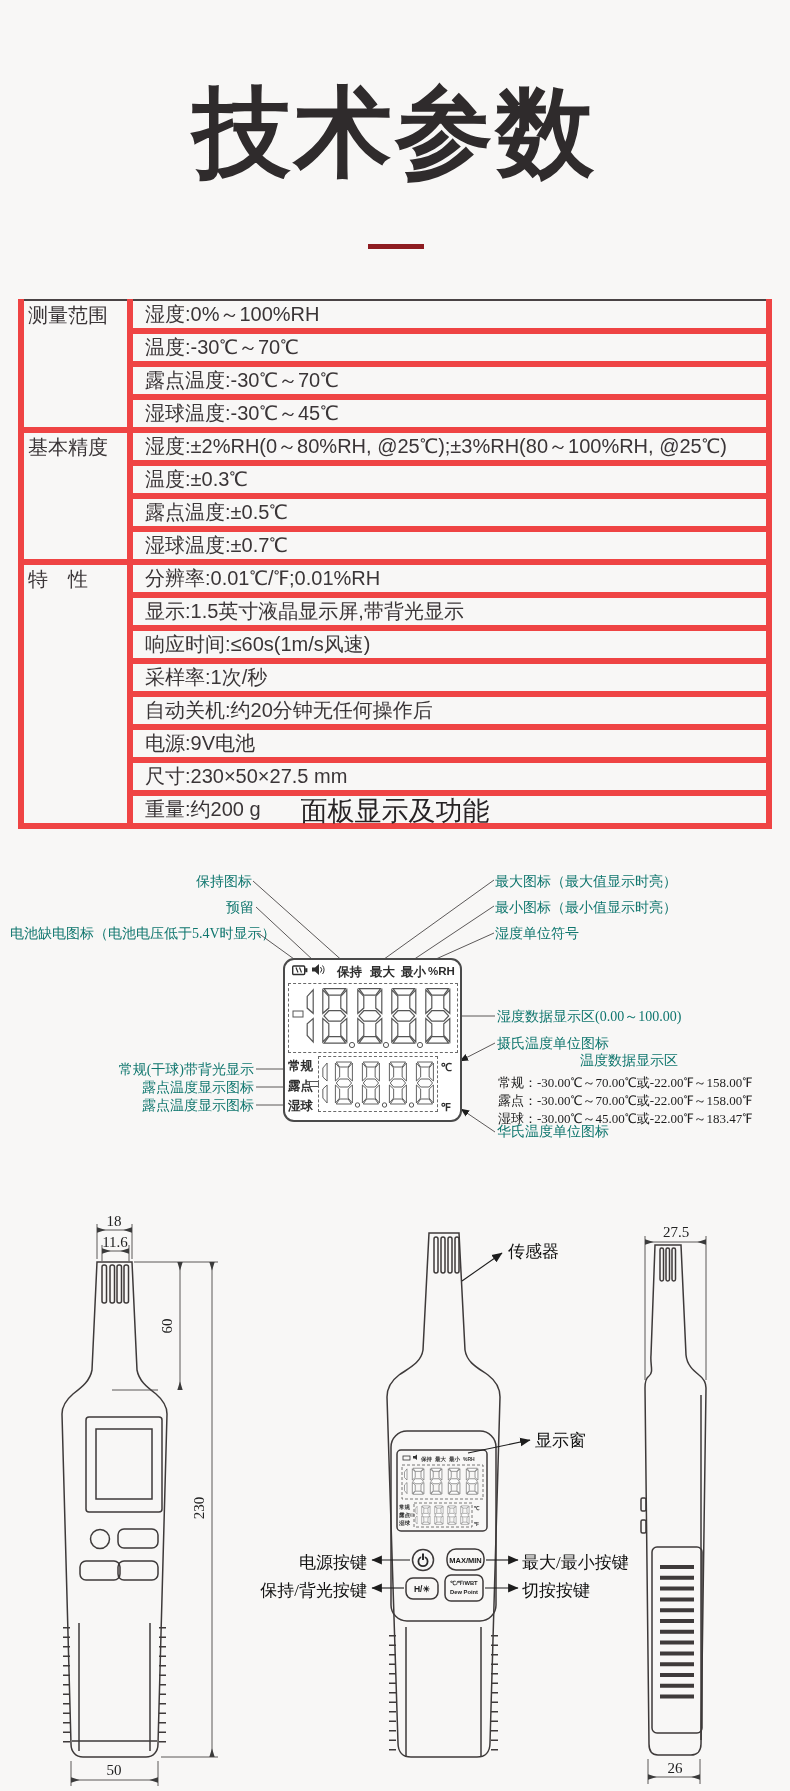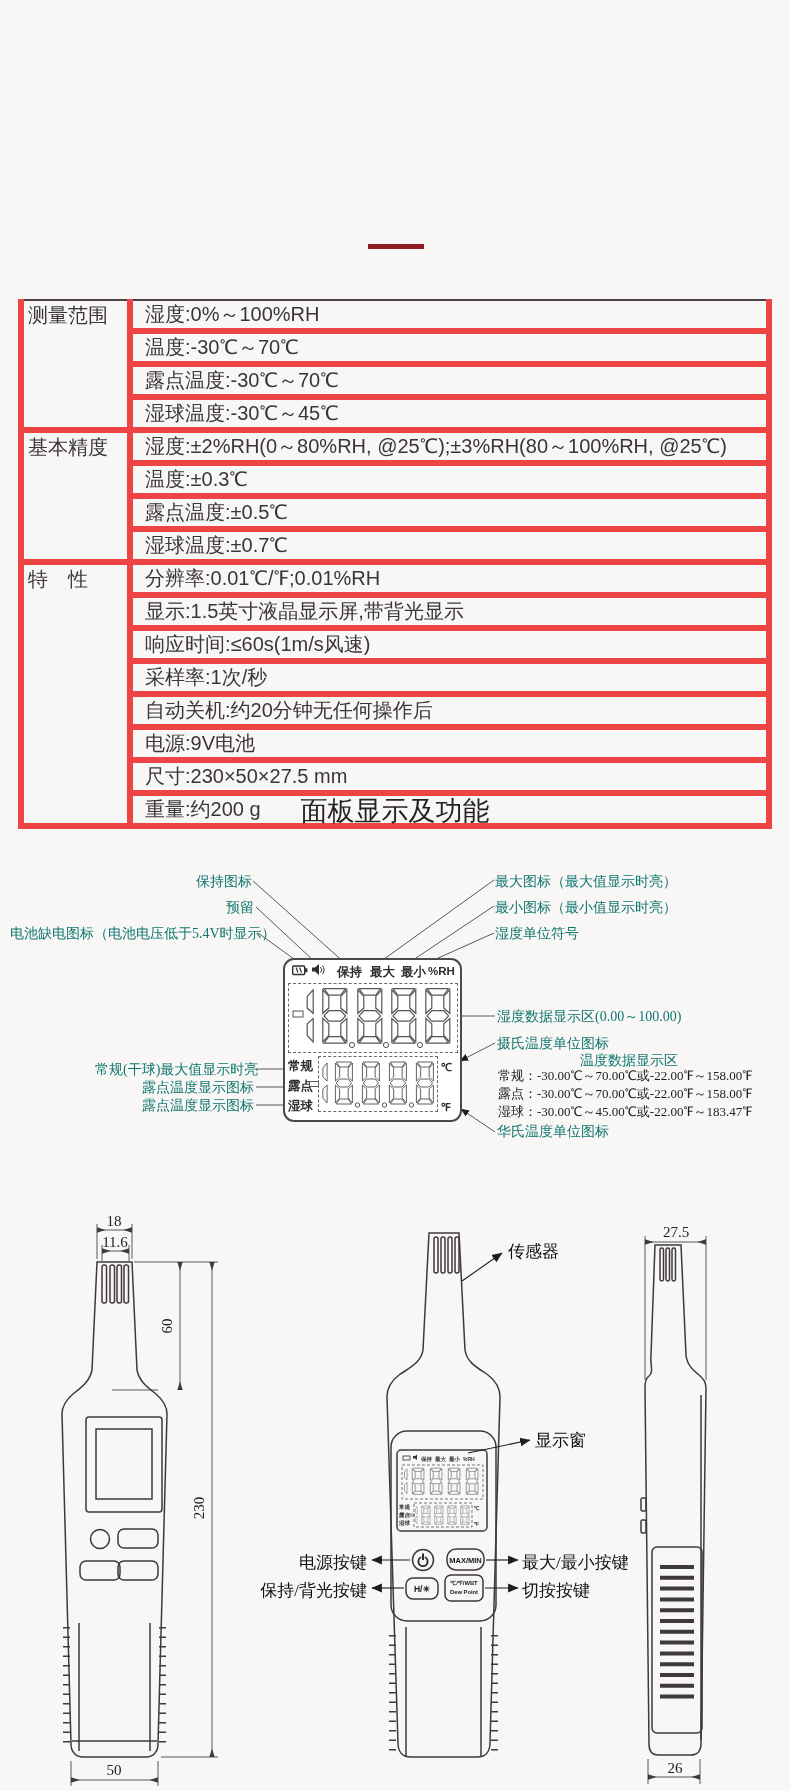--- a/index.html
+++ b/index.html
@@ -15,21 +15,21 @@
     border:2px solid #4a4345;background:transparent;}
   table.spec td{border:6px solid #ef4444;height:26.3px;font-size:20px;color:#3a3537;
     padding:0 0 0 12px;white-space:nowrap;}
   table.spec td.lbl{width:95px;text-align:left;vertical-align:top;padding:1px 4px 0 4px;}
   table.spec tr.gtop td{border-top:2px solid #4a4345;}
   h2.sec{position:absolute;top:793px;left:0;width:100%;margin:0;text-align:center;
     font-size:27px;font-weight:normal;color:#262224;}
   .panel-area{position:absolute;left:0;top:850px;width:790px;height:345px;}
   .draw-area{position:absolute;left:0;top:1195px;width:790px;height:596px;}
   .co{position:absolute;font-size:14px;line-height:1.1;color:#0f766e;white-space:nowrap;}
-  .co2{position:absolute;font-size:13px;line-height:1.1;color:#1c1c1c;white-space:nowrap;}
+  .co2{position:absolute;font-size:13px;line-height:1.1;color:#1c1c1c;white-space:nowrap;margin-top:7px;}
   .lcd{position:absolute;left:283px;top:108px;width:175px;height:160px;background:#ffffff;
     border:2px solid #4a4a4a;border-radius:11px;}
   .lcd .t{position:absolute;font-size:12.5px;font-weight:bold;color:#2e2e2e;white-space:nowrap;}
   .dash{position:absolute;border:1.5px dashed #6a6a6a;}
   .dlabel{position:absolute;font-size:17px;color:#111;white-space:nowrap;}
   svg{display:block;}
   .seg polygon{fill:#fdfdfd;stroke:#565656;stroke-width:1;}
   .dev path,.dev rect.o,.dev circle.o,.dev line.o{fill:none;stroke:#3e3a3a;stroke-width:1.5;}
   .thin{stroke:#4a4646;stroke-width:0.9;fill:none;}
   .dimtxt{font-family:"Liberation Serif",serif;font-size:15px;fill:#222;}
@@ -56,20 +56,21 @@
       <path d="M0.5,4 L10,1 L10,7 Z" fill="#3b3b3b"></path>
     </marker>
     <marker id="arw" markerWidth="10" markerHeight="9" refX="9" refY="4.5" orient="auto-start-reverse">
       <path d="M0,0.5 L9.5,4.5 L0,8.5 Z" fill="#1d1d1d"></path>
     </marker>
   </defs>
 </svg>
 
 <div class="page">
 
+  <h1 class="title">技术参数</h1>
   <div class="red-bar"></div>
 
   <table class="spec">
     <tbody>
         <tr class="gtop">
       <td class="lbl" rowspan="4">测量范围</td>
       <td>湿度:0%～100%RH</td>
         </tr>
     <tr>
           <td>温度:-30℃～70℃</td>
@@ -148,21 +149,21 @@
     <span class="co sf ab" style="left:495px;top:24px">最大图标（最大值显示时亮）</span>
     <span class="co sf ab" style="left:495px;top:50px">最小图标（最小值显示时亮）</span>
     <span class="co sf ab" style="left:495px;top:76px">湿度单位符号</span>
     <span class="co sf ab" style="left:497px;top:159px">湿度数据显示区(0.00～100.00)</span>
     <span class="co sf ab" style="left:497px;top:186px">摄氏温度单位图标</span>
     <span class="co sf ab" style="left:580px;top:203px">温度数据显示区</span>
     <span class="co2 sf ab" style="left:498px;top:219px">常规：-30.00℃～70.00℃或-22.00℉～158.00℉</span>
     <span class="co2 sf ab" style="left:498px;top:237px">露点：-30.00℃～70.00℃或-22.00℉～158.00℉</span>
     <span class="co2 sf ab" style="left:498px;top:255px">湿球：-30.00℃～45.00℃或-22.00℉～183.47℉</span>
     <span class="co sf ab" style="left:497px;top:274px">华氏温度单位图标</span>
-    <span class="co sf rt ab" style="left:95px;top:212px;width:159px">常规(干球)最大值显示时亮</span>
+    <span class="co sf rt ab" style="left:95px;top:212px;width:159px">常规(干球)带背光显示</span>
     <span class="co sf rt ab" style="left:95px;top:230px;width:159px">露点温度显示图标</span>
     <span class="co sf rt ab" style="left:95px;top:248px;width:159px">露点温度显示图标</span>
 
     <div class="lcd">
       <svg class="ab" style="left:7px;top:5px" width="16" height="11">
         <rect x="0.7" y="1" width="12" height="8.5" rx="1" fill="none" stroke="#2e2e2e" stroke-width="1.4"></rect>
         <rect x="13.2" y="3.2" width="2.2" height="4" fill="#2e2e2e"></rect>
         <path d="M4,2.5 L6,7.5 M7.5,2.5 L9.5,7.5" stroke="#2e2e2e" stroke-width="1.2" fill="none"></path>
       </svg>
       <svg class="ab" style="left:27px;top:3px" width="13" height="14">

